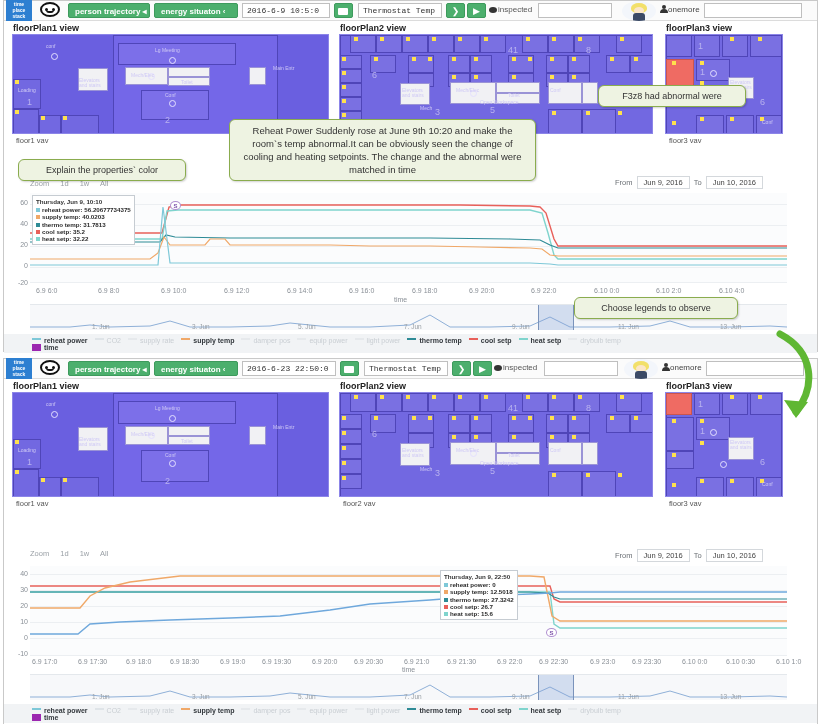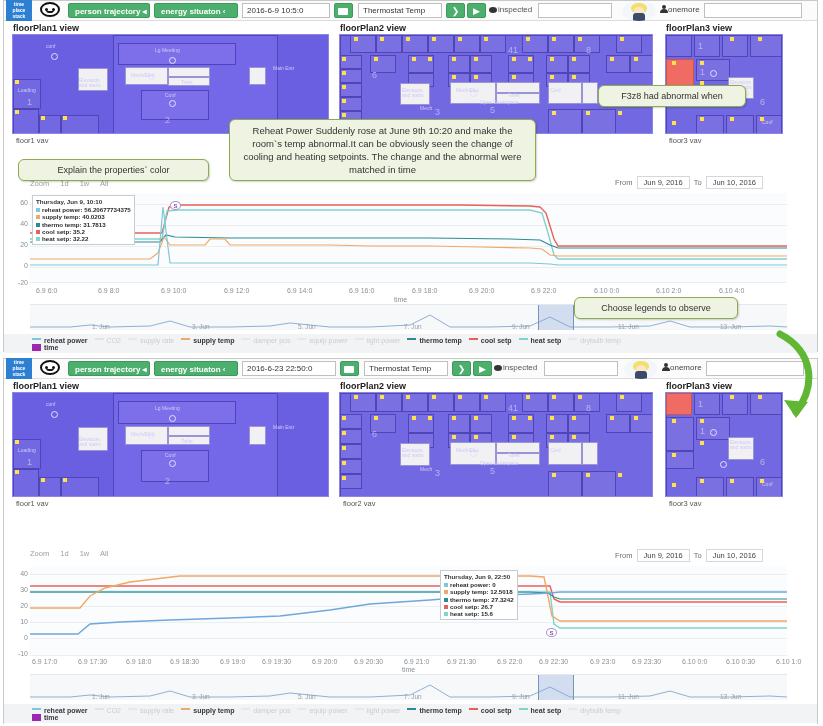--- a/index.html
+++ b/index.html
@@ -84,20 +84,21 @@
     position: absolute; top: 2px;
     height: 15px;
     background: #ffffff;
     border: 1px solid #bfbfbf;
     font-size: 8px;
     line-height: 14px;
     padding: 0 4px;
     color: #333;
     white-space: nowrap;
     overflow: hidden;
+    font-family: Liberation Mono, monospace;
   }
   .icon-sq {
     position: absolute; top: 2px;
     width: 19px; height: 15px;
     background: #4caf6d;
     border: 1px solid #3d9a5c;
     border-radius: 2px;
     cursor: pointer;
   }
   .icon-sq .cam {
@@ -577,22 +578,22 @@
           <div class="bignum" style="left:94px;top:62px;">6</div>
           <div class="lbl" style="left:64px;top:44px;">Elevators</div>
           <div class="lbl" style="left:64px;top:49px;">and stairs</div>
           <div class="lbl" style="left:96px;top:84px;">Conf</div>
         </div>
         <div class="fp-foot">floor3 vav</div>
       </div>
     </div>
 
     <div class="callout big" style="left:225px;top:118px;width:307px;">Reheat Power Suddenly rose at June 9th 10:20 and make the room`s temp abnormal.It can be obviously seen the change of cooling and heating setpoints. The change and the abnormal were matched in time</div>
-    <div class="callout" style="left:594px;top:84px;width:148px;">F3z8 had abnormal when</div>
-    <div class="callout" style="left:14px;top:158px;width:191px;">Explain the properties` color</div>
+    <div class="callout" style="left:594px;top:84px;width:148px;">F3z8 had abnormal were</div>
+    <div class="callout" style="left:14px;top:158px;width:168px;">Explain the properties` color</div>
     <div class="callout" style="left:570px;top:296px;width:164px;">Choose legends to observe</div>
 
     <div class="chart-wrap" style="position:absolute;left:0;top:170px;width:813px;height:182px;">
       <div class="zoomctl" style="top:8px;">
         <span>Zoom</span>
         <span>1d</span>
         <span>1w</span>
         <span>All</span>
       </div>
       <div class="daterange" style="top:5px;">

